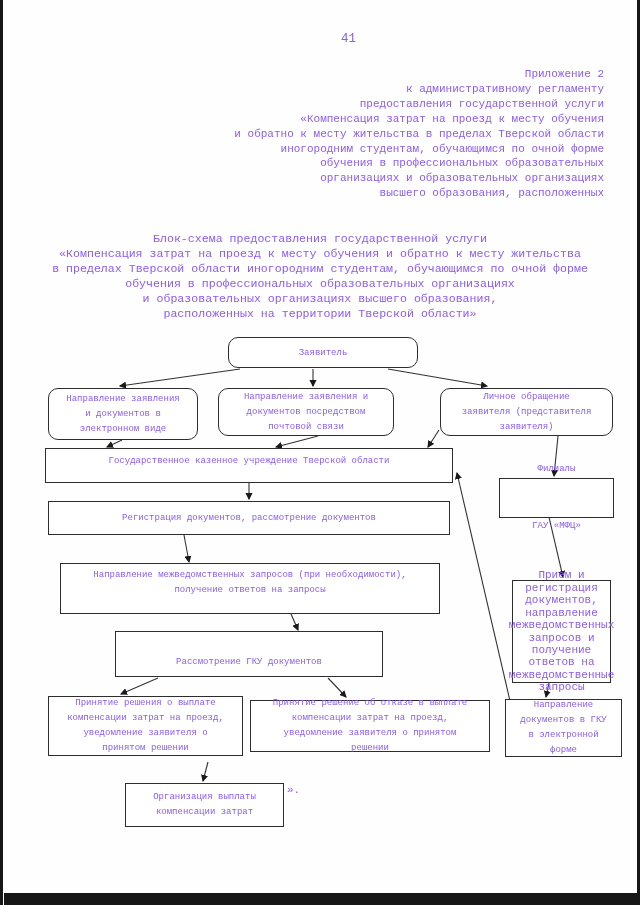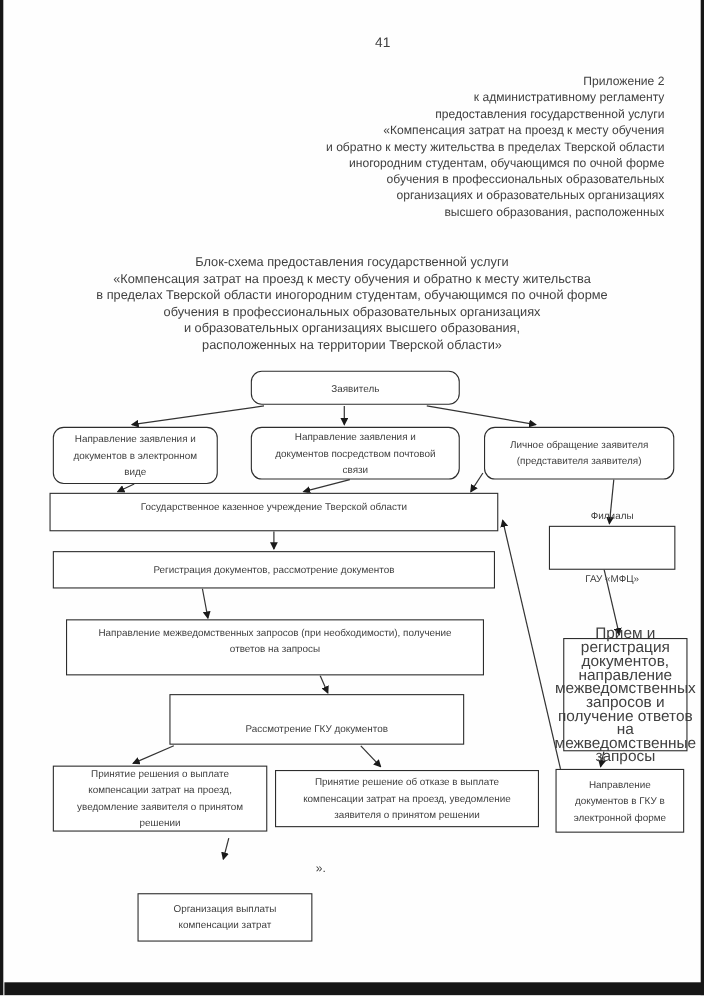--- a/index.html
+++ b/index.html
@@ -1,19 +1,19 @@
 <!DOCTYPE html>
 <html><head>
 <meta charset="utf-8">
 <style>
   html,body{margin:0;padding:0;background:#e9e9e9;}
   .page{
     position:relative;width:640px;height:905px;margin:0 auto;
-    background:#fefefe;color:#404040;
-    font-family:Liberation Sans, sans-serif;overflow:hidden;
+    background:#fefefe;color:#8b5cf6;
+    font-family:Liberation Mono, monospace;overflow:hidden;
   }
   .edge{position:absolute;background:#161616;}
   .page-number{position:absolute;top:32px;left:341px;font-size:12.5px;}
   .appendix{position:absolute;top:67px;right:36px;width:430px;text-align:right;
             font-size:11px;line-height:14.9px;}
   .doc-title{position:absolute;top:231px;left:0;width:640px;text-align:center;
             font-size:11.6px;line-height:15px;}
   .node{
     position:absolute;box-sizing:border-box;background:#fff;
     border:1.4px solid #2d2d2d;
@@ -80,42 +80,42 @@
       <line x1="549" y1="517" x2="563" y2="577" marker-end="url(#arr)"></line>
       <line x1="549" y1="683" x2="546" y2="697" marker-end="url(#arr)"></line>
       <line x1="510" y1="701" x2="457" y2="473" marker-end="url(#arr)"></line>
     </g>
   </svg>
 
   <div class="node rounded" style="left:228px;top:337px;width:190px;height:31px;">Заявитель</div>
 
   <div class="node rounded" style="left:48px;top:388px;width:150px;height:52px;line-height:15px;">Направление заявления и документов в электронном виде</div>
 
-  <div class="node rounded" style="left:228px;top:388px;width:190px;height:48px;line-height:15px;">Направление заявления и документов посредством почтовой связи</div>
+  <div class="node rounded" style="left:218px;top:388px;width:176px;height:48px;line-height:15px;">Направление заявления и документов посредством почтовой связи</div>
 
   <div class="node rounded" style="left:440px;top:388px;width:173px;height:48px;line-height:15px;">Личное обращение заявителя (представителя заявителя)</div>
 
   <div class="node" style="left:45px;top:448px;width:408px;height:35px;align-items:flex-start;padding-top:5px;">Государственное казенное учреждение Тверской области</div>
 
   <div class="node" style="left:48px;top:501px;width:402px;height:34px;">Регистрация документов, рассмотрение документов</div>
 
   <div class="node" style="left:60px;top:563px;width:380px;height:51px;align-items:flex-start;padding-top:4px;line-height:15px;">Направление межведомственных запросов (при необходимости), получение ответов на запросы</div>
 
   <div class="node thin" style="left:499px;top:478px;width:115px;height:40px;flex-direction:column;line-height:13px;">
     <div>Филиалы</div>
     <div>ГАУ «МФЦ»</div>
   </div>
 
-  <div class="node thin" style="left:512px;top:580px;width:113px;height:103px;font-size:14px;line-height:12.4px;padding:3px 22px;">Прием и регистрация документов, направление межведомственных запросов и получение ответов на межведомственные запросы</div>
+  <div class="node thin" style="left:512px;top:580px;width:99px;height:103px;font-size:11px;line-height:12.4px;padding:3px 22px;">Прием и регистрация документов, направление межведомственных запросов и получение ответов на межведомственные запросы</div>
 
-  <div class="node" style="left:115px;top:631px;width:268px;height:46px;align-items:flex-end;padding-bottom:7px;margin-left:39px;">Рассмотрение ГКУ документов</div>
+  <div class="node" style="left:115px;top:631px;width:268px;height:46px;align-items:flex-end;padding-bottom:7px;">Рассмотрение ГКУ документов</div>
 
   <div class="node" style="left:48px;top:696px;width:195px;height:60px;line-height:15px;">Принятие решения о выплате компенсации затрат на проезд, уведомление заявителя о принятом решении</div>
 
   <div class="node" style="left:250px;top:700px;width:240px;height:52px;line-height:15px;">Принятие решение об отказе в выплате компенсации затрат на проезд, уведомление заявителя о принятом решении</div>
 
   <div class="node thin" style="left:505px;top:699px;width:117px;height:58px;line-height:15px;padding:2px 10px;">Направление документов в ГКУ в электронной форме</div>
 
-  <div class="node" style="left:125px;top:783px;width:159px;height:44px;line-height:15px;padding:2px 20px;margin-top:29px;">Организация выплаты компенсации затрат</div>
+  <div class="node" style="left:125px;top:783px;width:159px;height:44px;line-height:15px;padding:2px 20px;">Организация выплаты компенсации затрат</div>
 
   <div class="closing-mark">».</div>
 
 </div>
 
 </body></html>

